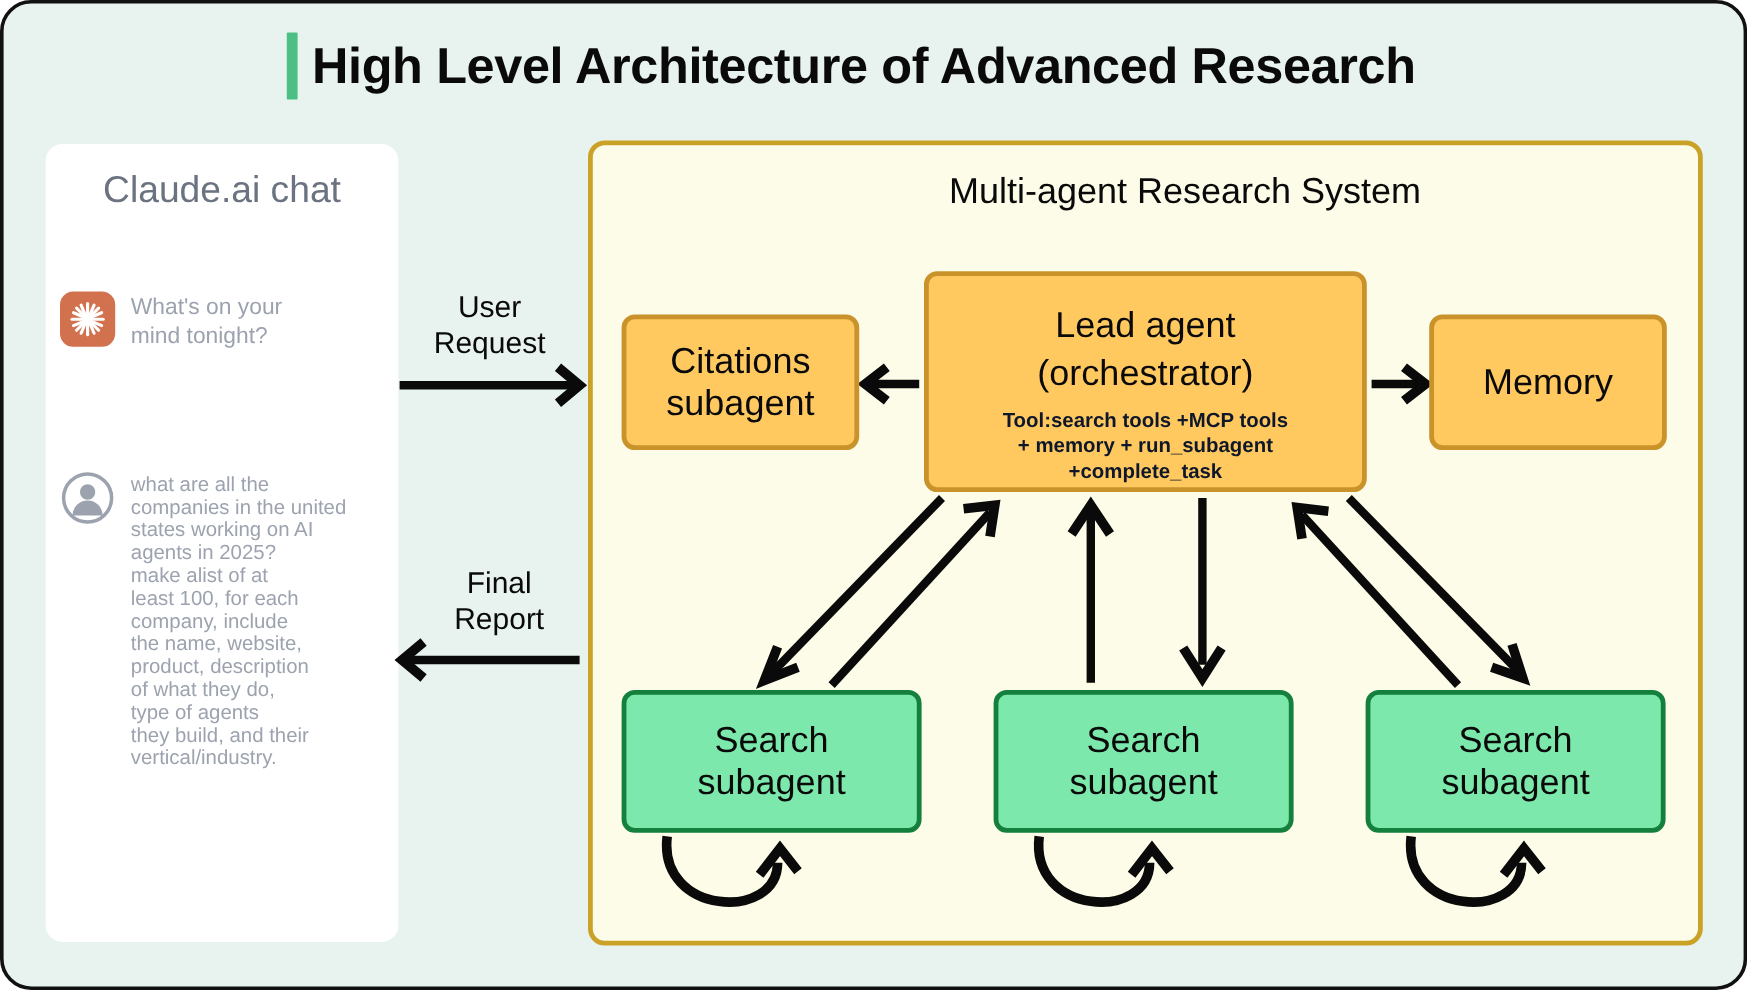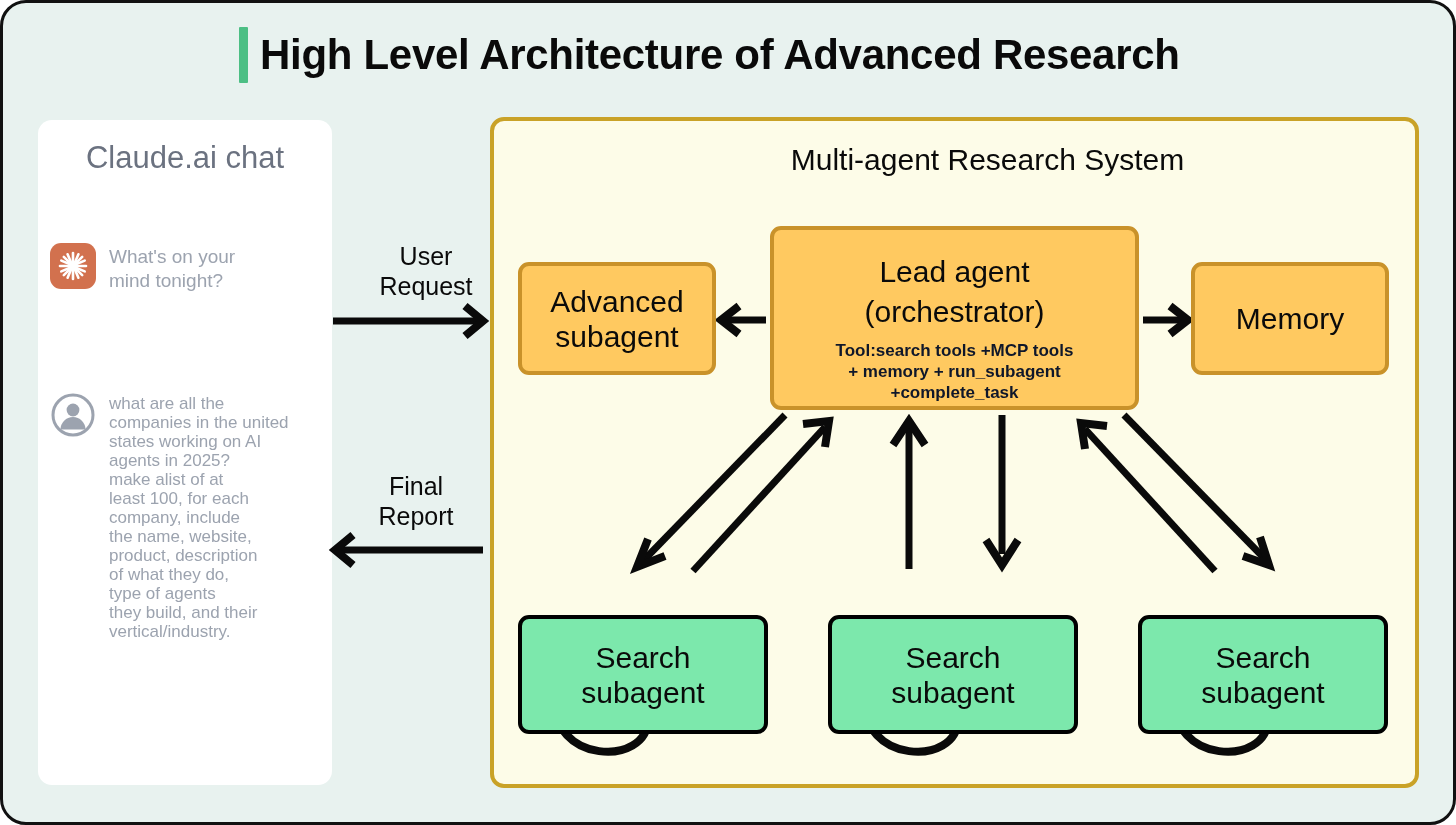--- a/index.html
+++ b/index.html
@@ -119,23 +119,22 @@
     justify-content: center;
     text-align: center;
   }
   .node-orange {
     background: #ffc960;
     border: 4px solid #c9922a;
     border-radius: 11px;
   }
   .node-green {
     background: #7ce8ac;
-    border: 4px solid #000000;
+    border: 4px solid #15803d;
     border-radius: 11px;
-    margin-top: 40px;
   }
   .node-title {
     font-size: 30px;
     color: #0a0a0a;
     line-height: 35px;
     white-space: pre-line;
   }
   .node-sub {
     font-size: 17px;
     font-weight: bold;
@@ -156,21 +155,21 @@
 
   
   .edge-label {
     position: absolute;
     font-size: 25px;
     color: #0a0a0a;
     line-height: 30px;
     text-align: center;
     white-space: pre-line;
   }
-  #label-user-request { left: 343px; top: 238px; width: 160px; }
+  #label-user-request { left: 325px; top: 238px; width: 160px; }
   #label-final-report { left: 333px; top: 468px; width: 160px; }
 
   
   #edges {
     position: absolute;
     left: 0; top: 0;
     width: 1456px; height: 825px;
     pointer-events: none;
   }
 </style>
@@ -314,21 +313,21 @@
 
   <div class="node node-orange" id="node-lead">
     <div class="node-title">Lead agent
 (orchestrator)</div>
     <div class="node-sub">Tool:search tools +MCP tools
 + memory + run_subagent
 +complete_task</div>
   </div>
 
   <div class="node node-orange" id="node-citations">
-    <div class="node-title">Advanced
+    <div class="node-title">Citations
 subagent</div>
   </div>
 
   <div class="node node-orange" id="node-memory">
     <div class="node-title">Memory</div>
   </div>
 
   <div class="node node-green" id="node-search-1">
     <div class="node-title">Search
 subagent</div>

